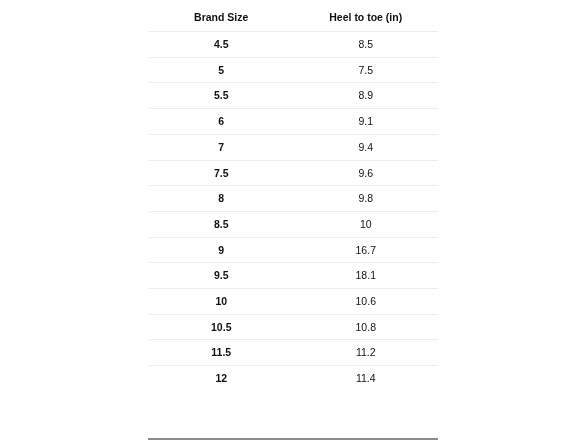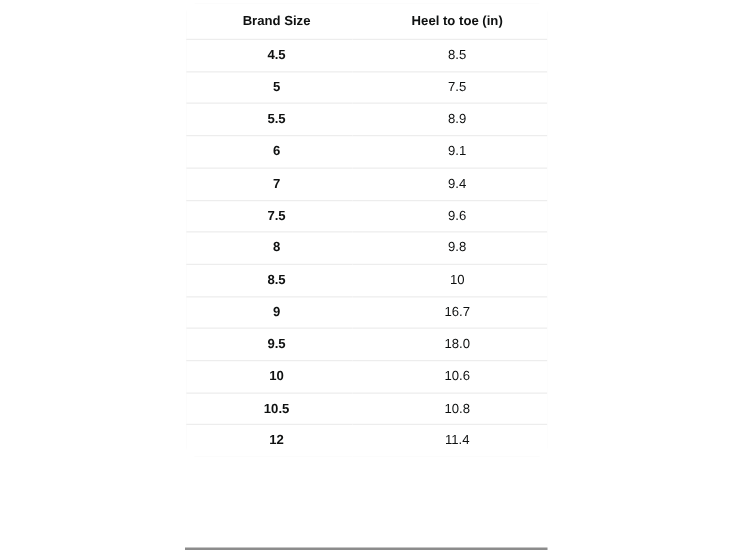--- a/index.html
+++ b/index.html
@@ -128,29 +128,33 @@
         <tr>
           <td class="col-brand">8.5</td>
           <td class="col-value">10</td>
         </tr>
         <tr>
           <td class="col-brand">9</td>
           <td class="col-value">16.7</td>
         </tr>
         <tr>
           <td class="col-brand">9.5</td>
-          <td class="col-value">18.0</td>
+          <td class="col-value">18.1</td>
         </tr>
         <tr>
           <td class="col-brand">10</td>
           <td class="col-value">10.6</td>
         </tr>
         <tr>
           <td class="col-brand">10.5</td>
           <td class="col-value">10.8</td>
+        </tr>
+        <tr>
+          <td class="col-brand">11.5</td>
+          <td class="col-value">11.2</td>
         </tr>
         <tr>
           <td class="col-brand">12</td>
           <td class="col-value">11.4</td>
         </tr>
       </tbody>
   </table>
 </div>
 
 <div id="bottom-rule"></div>

